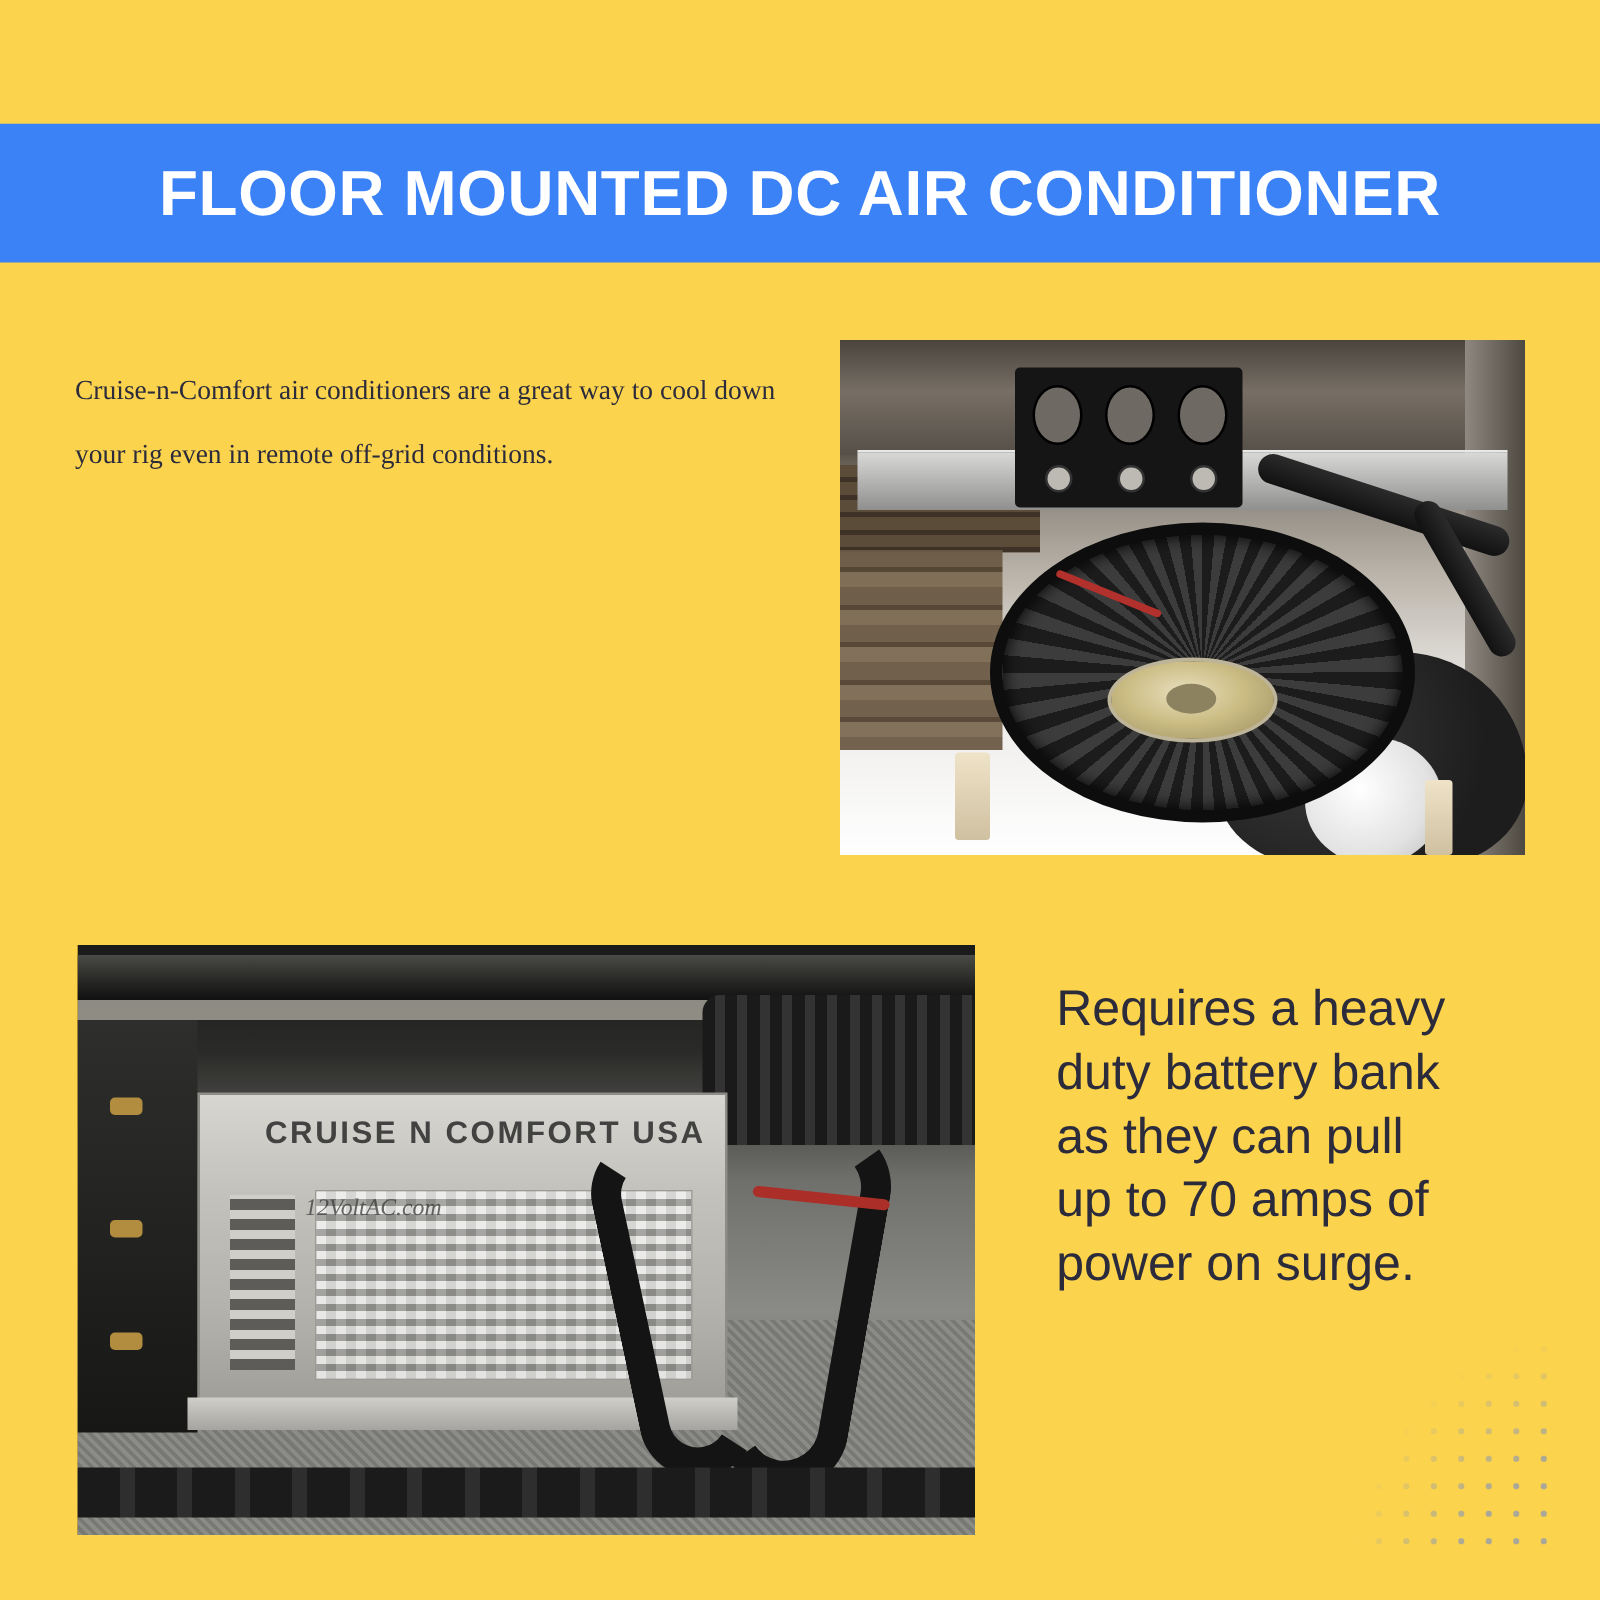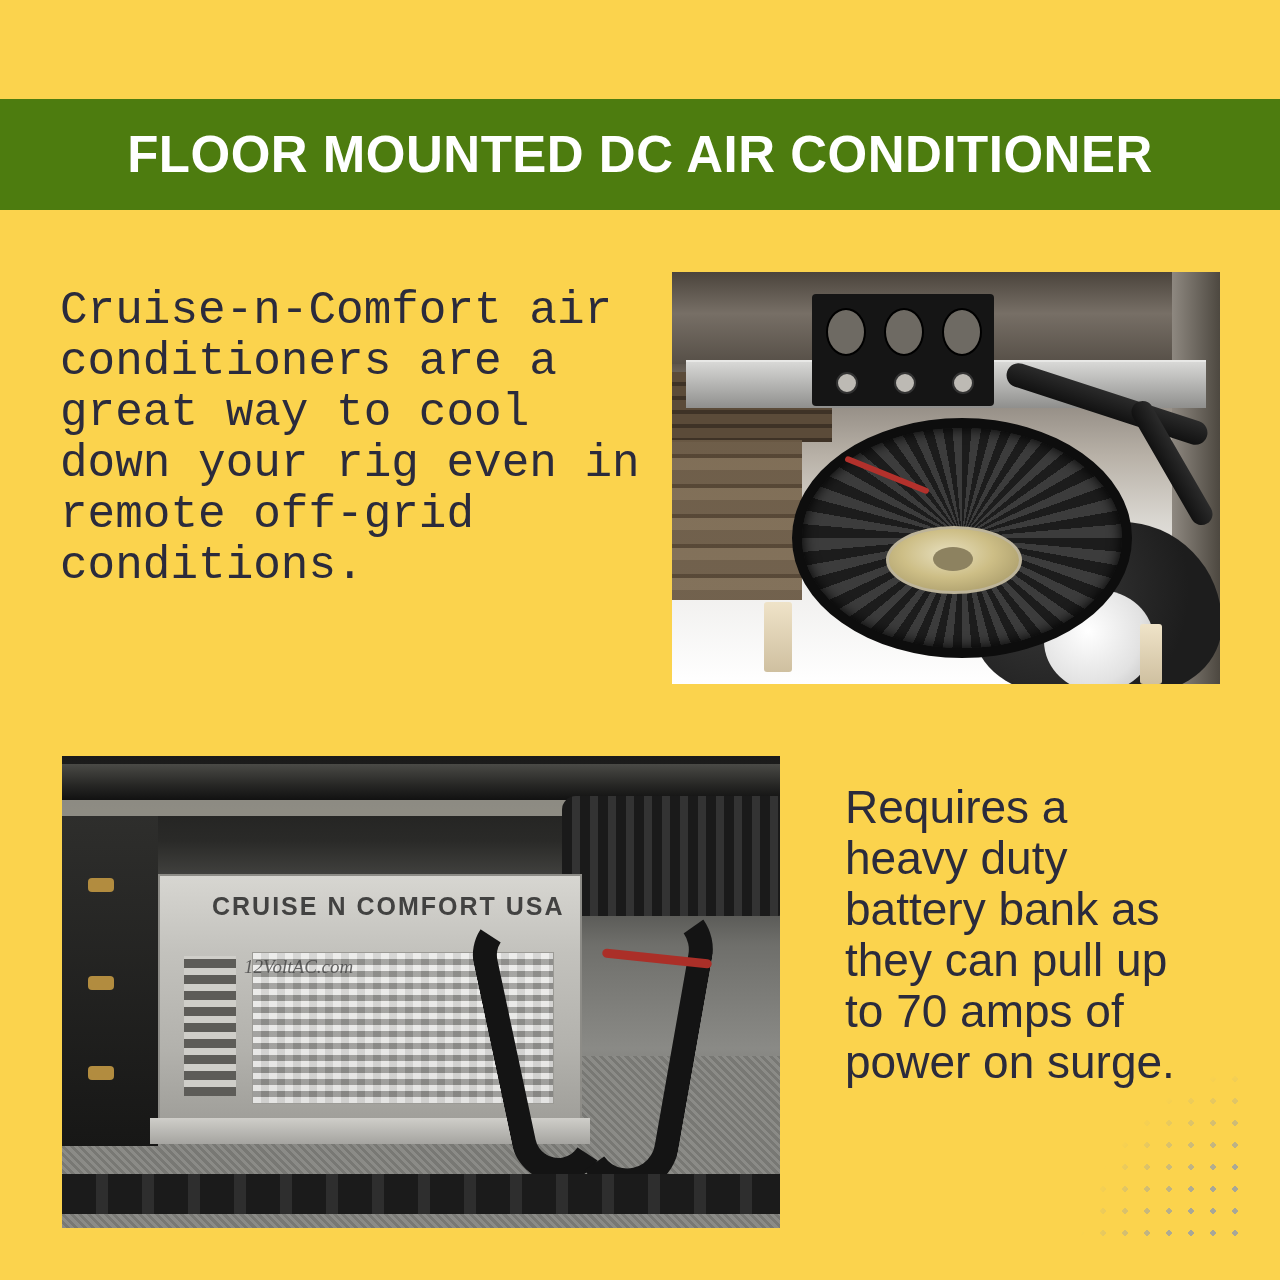--- a/index.html
+++ b/index.html
@@ -23,21 +23,21 @@
     overflow: hidden;
   }
 
   
   .header-band {
     position: absolute;
     left: 0;
     top: 99px;
     width: 1280px;
     height: 111px;
-    background: #4d7c0f;
+    background: #3b82f6;
     display: flex;
     align-items: center;
     justify-content: center;
   }
   .header-title {
     color: #ffffff;
     font-size: 51px;
     font-weight: bold;
     letter-spacing: 0.5px;
     text-align: center;
@@ -46,33 +46,33 @@
     font-family: "Liberation Sans", sans-serif;
   }
 
   
   .para-top {
     position: absolute;
     left: 60px;
     top: 286px;
     width: 580px;
     color: #2b2b3c;
-    font-size: 46px;
+    font-size: 22px;
     line-height: 51px;
-    font-family: Liberation Mono, monospace;
+    font-family: Liberation Serif, serif;
   }
   .para-top .blk + .blk { margin-top: 0; }
 
   .para-right {
     position: absolute;
     left: 845px;
     top: 782px;
     width: 330px;
     color: #2b2b3c;
-    font-size: 46px;
+    font-size: 40px;
     line-height: 51px;
     font-family: "Liberation Sans", sans-serif;
   }
 
   
   .photo {
     position: absolute;
     overflow: hidden;
     background: #eab308;
   }

